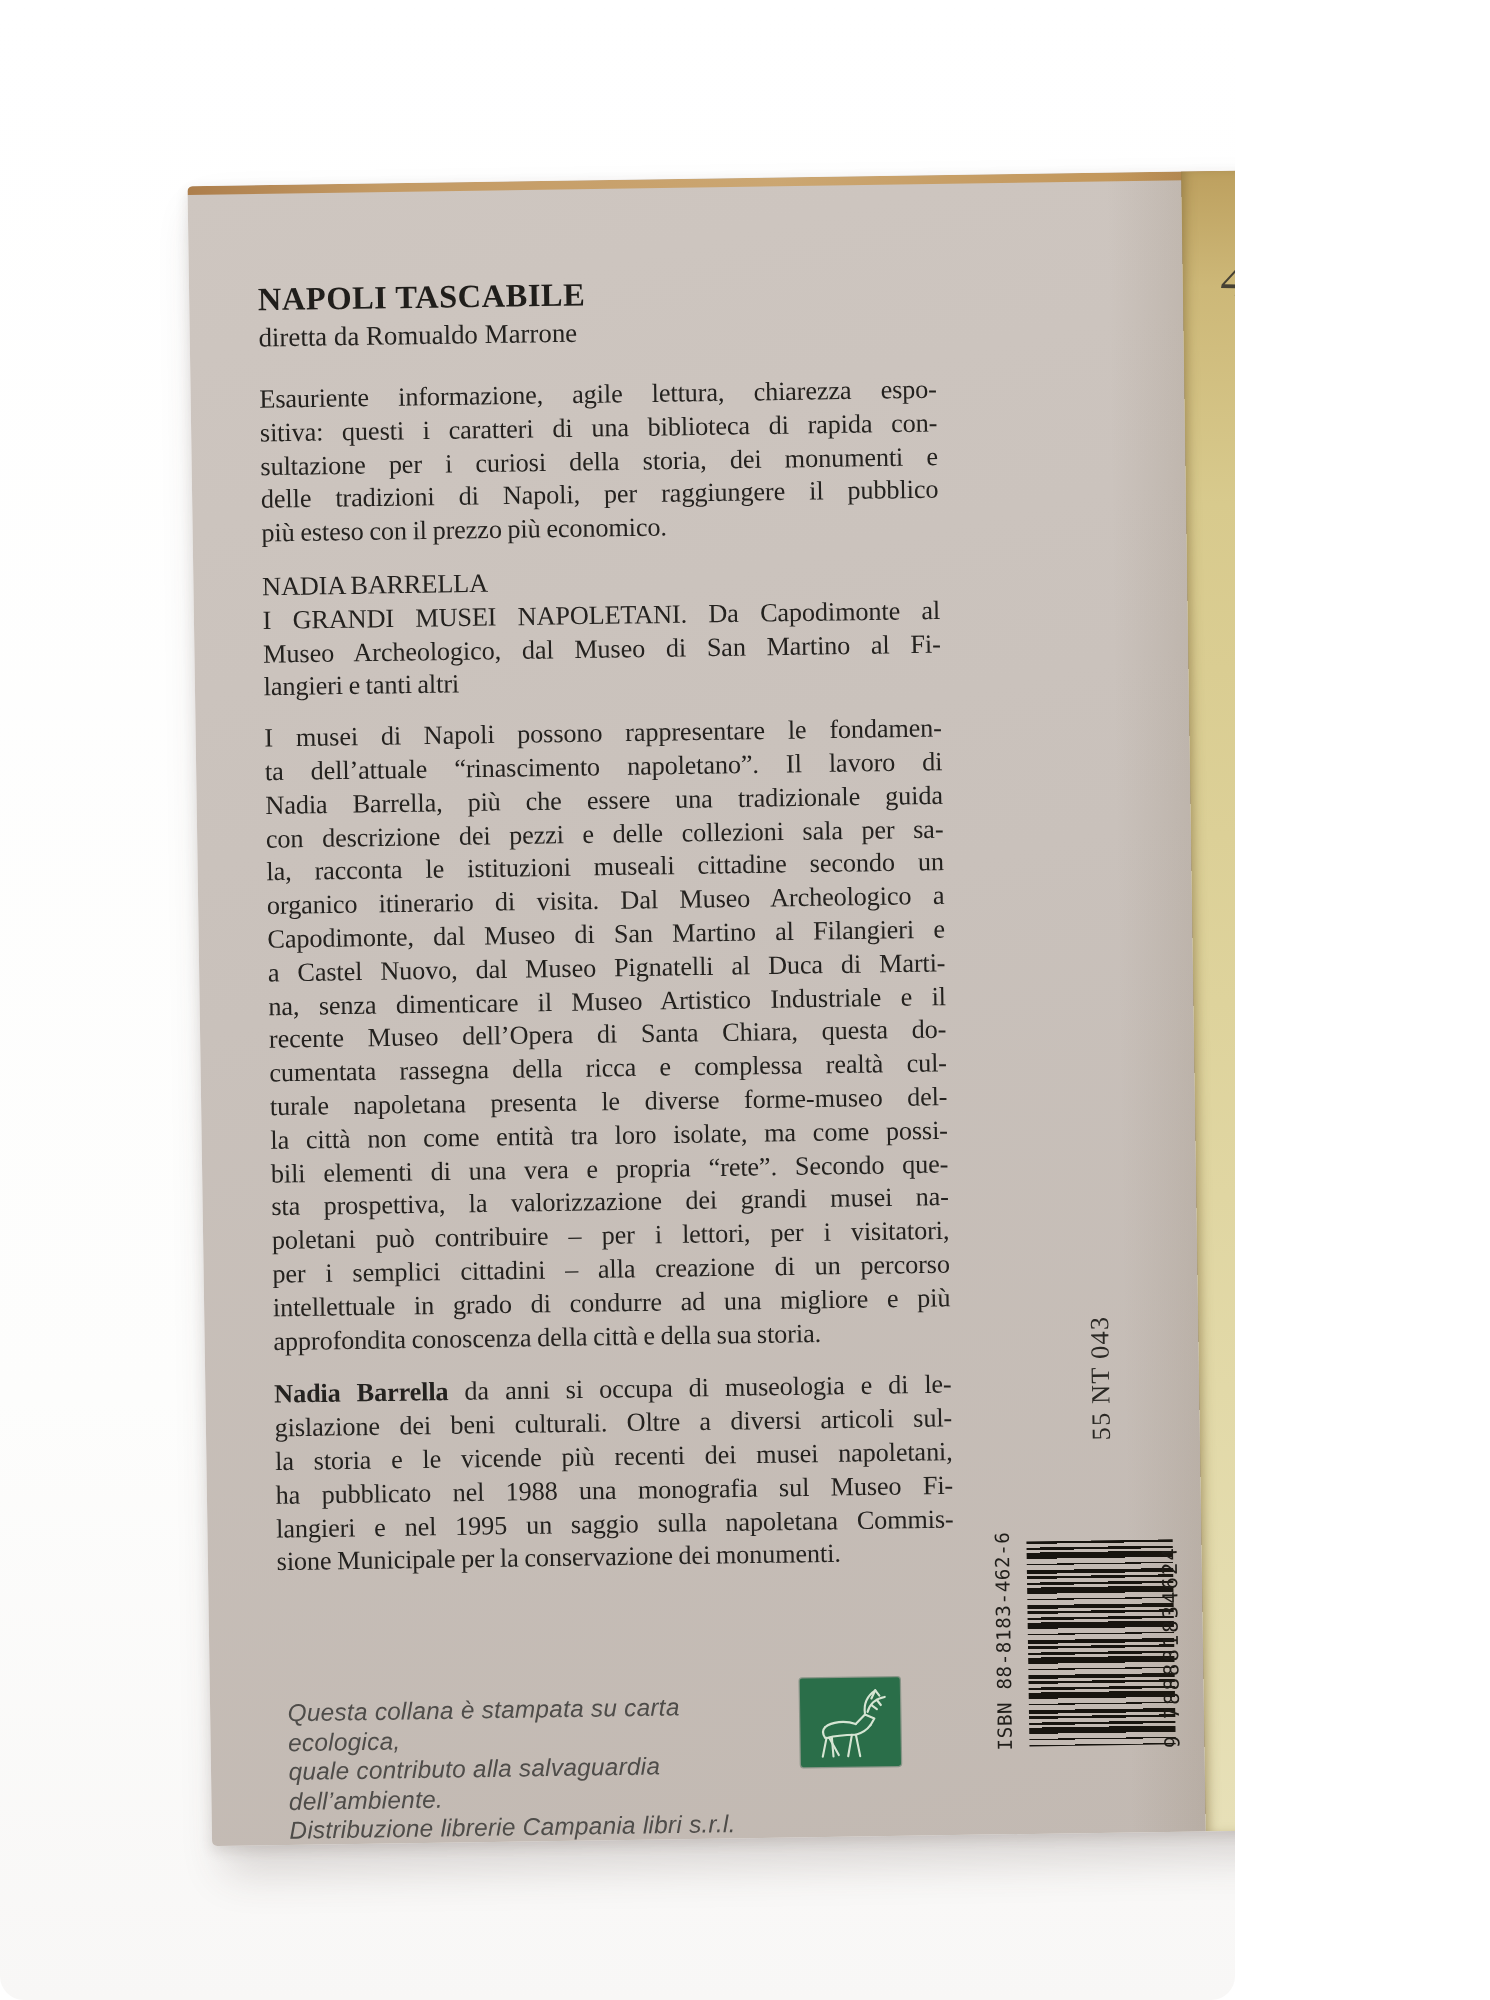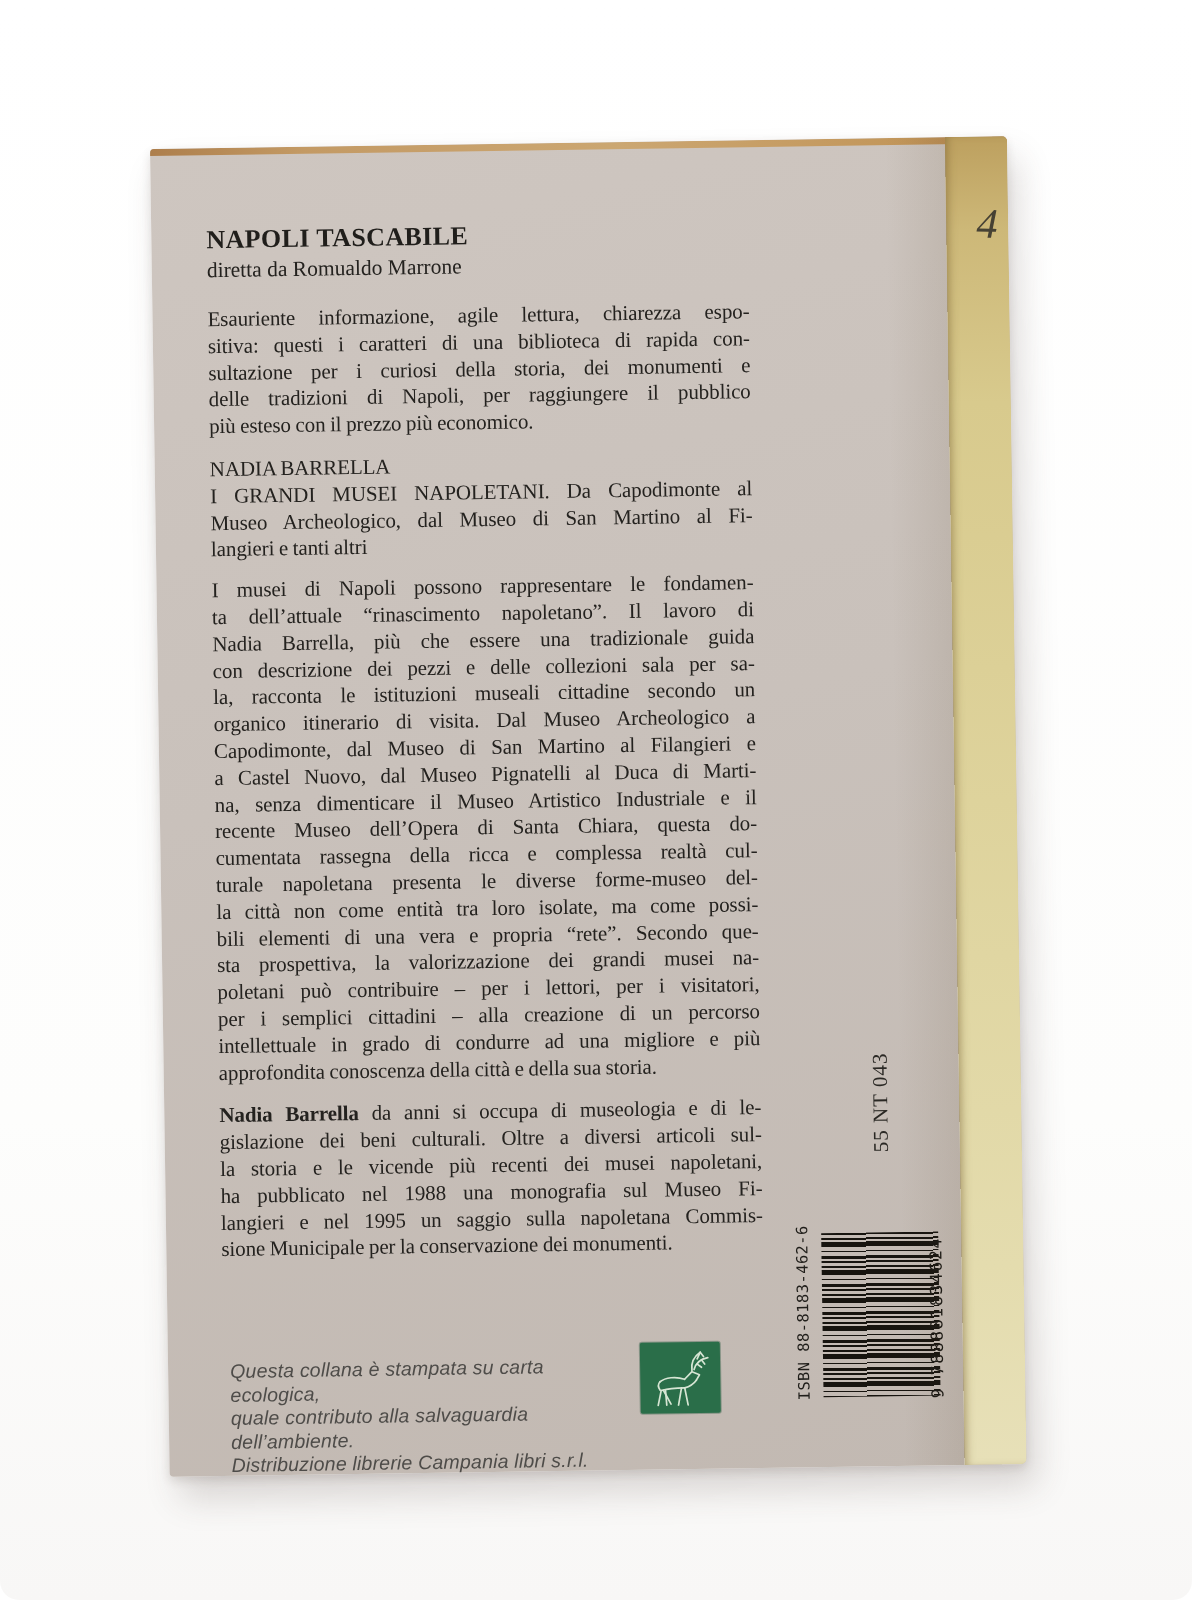--- a/index.html
+++ b/index.html
@@ -1,16 +1,16 @@
 <!DOCTYPE html>
 <html><head>
 <meta charset="utf-8">
 <style>
   html,body{margin:0;padding:0;background:#ffffff;}
-  .stage{position:relative;width:1192px;height:1600px;background:linear-gradient(180deg,#ffffff 0%,#fdfdfc 70%,#f8f7f6 100%);overflow:hidden;font-family:"Liberation Serif",serif;border-radius:19px;}
+  .stage{position:relative;width:988px;height:1600px;background:linear-gradient(180deg,#ffffff 0%,#fdfdfc 70%,#f8f7f6 100%);overflow:hidden;font-family:"Liberation Serif",serif;border-radius:19px;}
   .book{position:absolute;left:150px;top:149px;width:857px;height:1328px;transform:rotate(-0.85deg);transform-origin:0 0;border-radius:4px 5px 6px 4px;background:linear-gradient(168deg,#cec6c0 0%,#c9c1bb 45%,#c2b9b2 100%);box-shadow:10px 22px 34px rgba(70,58,48,.18),0 4px 10px rgba(70,58,48,.14);overflow:hidden;}
   .top-edge{position:absolute;left:0;top:0;right:0;height:7px;background:linear-gradient(90deg,#a9763f 0%,#c2955a 18%,#cba369 55%,#c1914f 88%,#b07c42 100%);opacity:.9;}
   .page-edge{position:absolute;top:0;right:0;bottom:0;width:62px;background:linear-gradient(180deg,#bda05f 0%,#cdb878 7%,#d8ca8d 20%,#ded39c 50%,#e4dcae 85%,#e7e0b8 100%);box-shadow:inset 6px 0 9px -4px rgba(110,85,40,.5);}
   .cover-shade{position:absolute;top:0;bottom:0;right:62px;width:60px;background:linear-gradient(to right,rgba(90,70,40,0),rgba(90,70,40,.10));pointer-events:none;}
   .spine-digit{position:absolute;top:66px;right:10px;font-size:42px;color:#34312b;transform:skewX(-10deg) rotate(2deg);opacity:.88;line-height:1;}
 
   .text-col{position:absolute;left:55px;top:76px;width:542px;color:#24221f;font-size:21px;line-height:26.8px;}
   .text-col .ln{text-align:justify;text-align-last:justify;letter-spacing:-0.1px;word-spacing:-0.6px;white-space:normal;}
   .text-col .ln:last-child,.text-col .ln.noj{text-align-last:left;}
   h1.series-title{margin:0;font-size:26px;line-height:31px;font-weight:bold;letter-spacing:.4px;color:#201e1b;}

